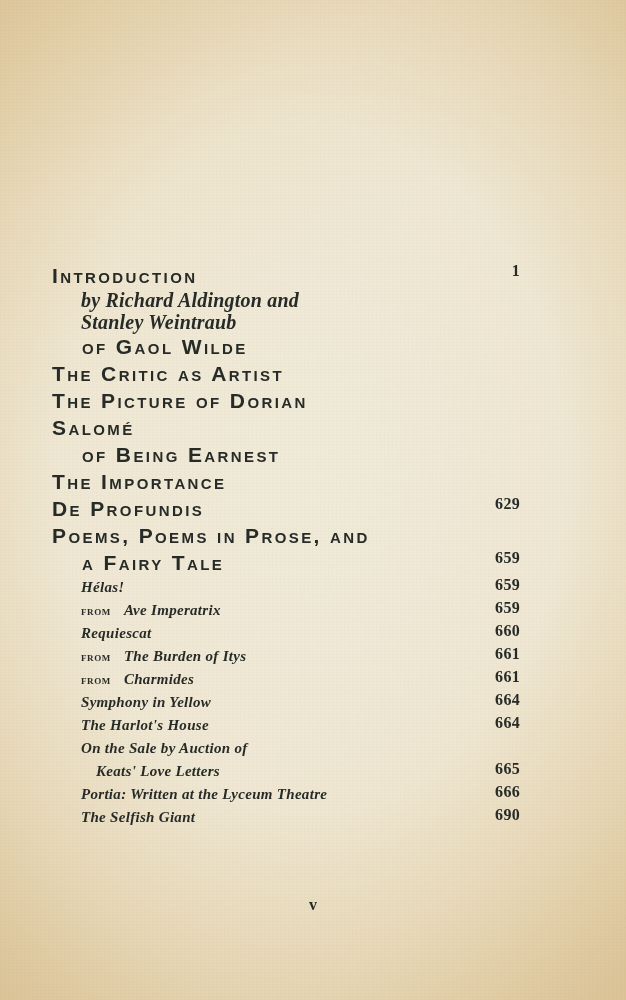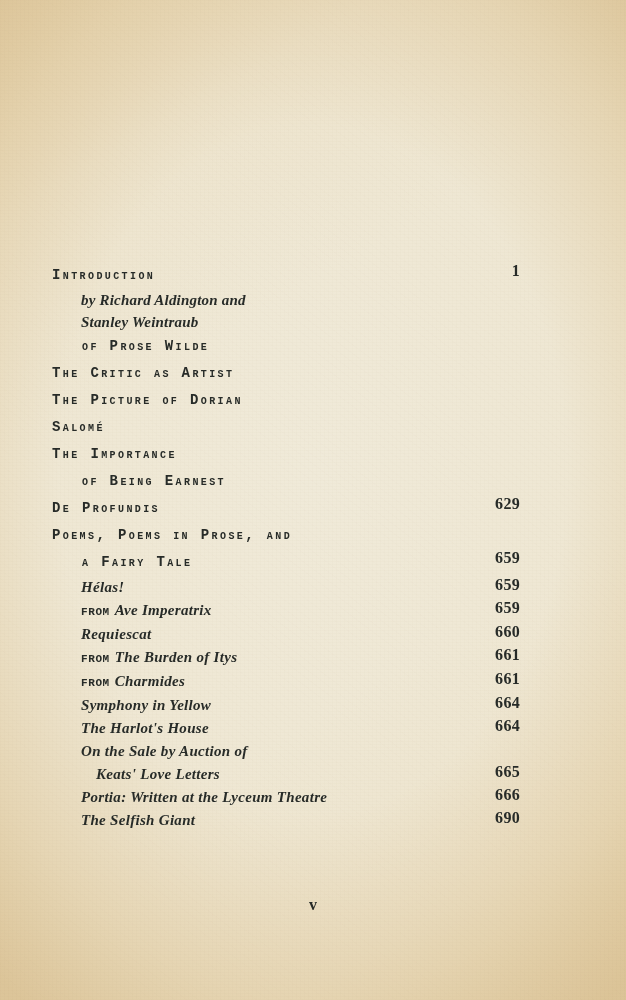--- a/index.html
+++ b/index.html
@@ -80,37 +80,37 @@
     margin-bottom: 0px;
   }
 
   .line {
     position: relative;
     min-height: 17px;
   }
 
   
   .maj {
-    font-family: Liberation Mono, monospace;
+    font-family: Liberation Sans, sans-serif;
     font-variant: small-caps;
     font-weight: bold;
-    font-size: 14px;
+    font-size: 21px;
     letter-spacing: 2.4px;
     color: #272b28;
     line-height: 27px;
     white-space: nowrap;
   }
   .maj.cont { padding-left: 30px; }
 
   
   .ital {
     font-family: "Liberation Serif", serif;
     font-style: italic;
     font-weight: bold;
-    font-size: 15px;
+    font-size: 20px;
     letter-spacing: .2px;
     color: #272b28;
     line-height: 22px;
     padding-left: 29px;
     white-space: nowrap;
   }
 
   
   .sub {
     font-family: "Liberation Serif", serif;
@@ -122,24 +122,23 @@
     line-height: 23px;
     padding-left: 29px;
     white-space: nowrap;
   }
   .sub.cont2 { padding-left: 44px; }
 
   .from {
     font-variant: small-caps;
     font-style: normal;
     font-weight: bold;
-    font-size: 16px;
+    font-size: 13px;
     letter-spacing: .6px;
-    margin-right: 5px;
-    font-family: Liberation Mono, monospace;
+    margin-right: 13px;
   }
 
   
   .pg {
     position: absolute;
     right: 0;
     top: 0;
     width: 60px;
     text-align: right;
     font-family: "Liberation Serif", serif;
@@ -180,44 +179,44 @@
           </div>
           <div class="line">
             <div class="ital">by Richard Aldington and</div>
           </div>
           <div class="line">
             <div class="ital">Stanley Weintraub</div>
           </div>
         </div>
         <div class="entry">
           <div class="line">
-            <div class="maj cont">of Prose Wilde</div>
+            <div class="maj cont">of Gaol Wilde</div>
           </div>
         </div>
         <div class="entry">
           <div class="line">
             <div class="maj">The Critic as Artist</div>
           </div>
         </div>
         <div class="entry">
           <div class="line">
             <div class="maj">The Picture of Dorian</div>
           </div>
         </div>
         <div class="entry">
           <div class="line">
             <div class="maj">Salomé</div>
           </div>
         </div>
         <div class="entry">
           <div class="line">
+            <div class="maj cont">of Being Earnest</div>
+          </div>
+          <div class="line">
             <div class="maj">The Importance</div>
-          </div>
-          <div class="line">
-            <div class="maj cont">of Being Earnest</div>
           </div>
         </div>
         <div class="entry">
           <div class="line">
             <div class="maj">De Profundis</div>
             <span class="pg">629</span>
           </div>
         </div>
         <div class="entry">
           <div class="line">

